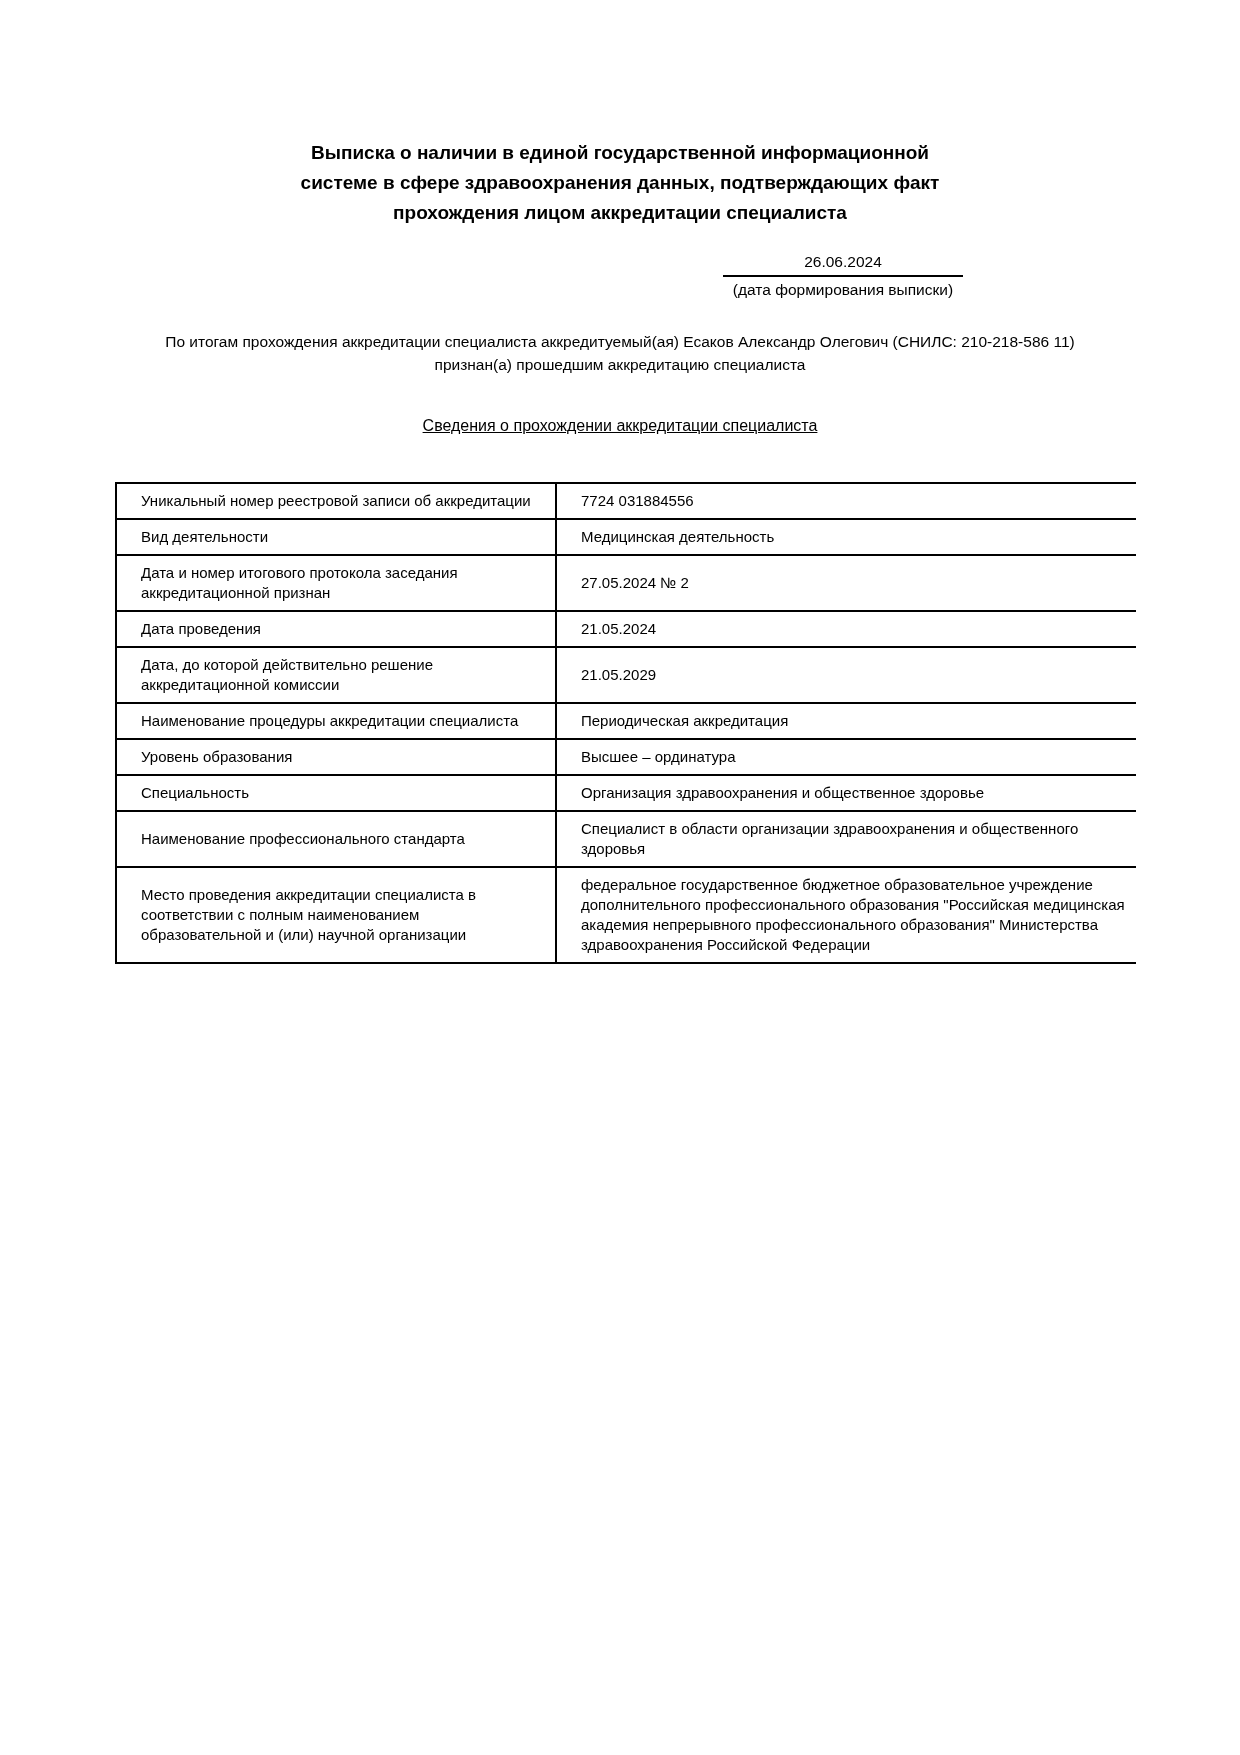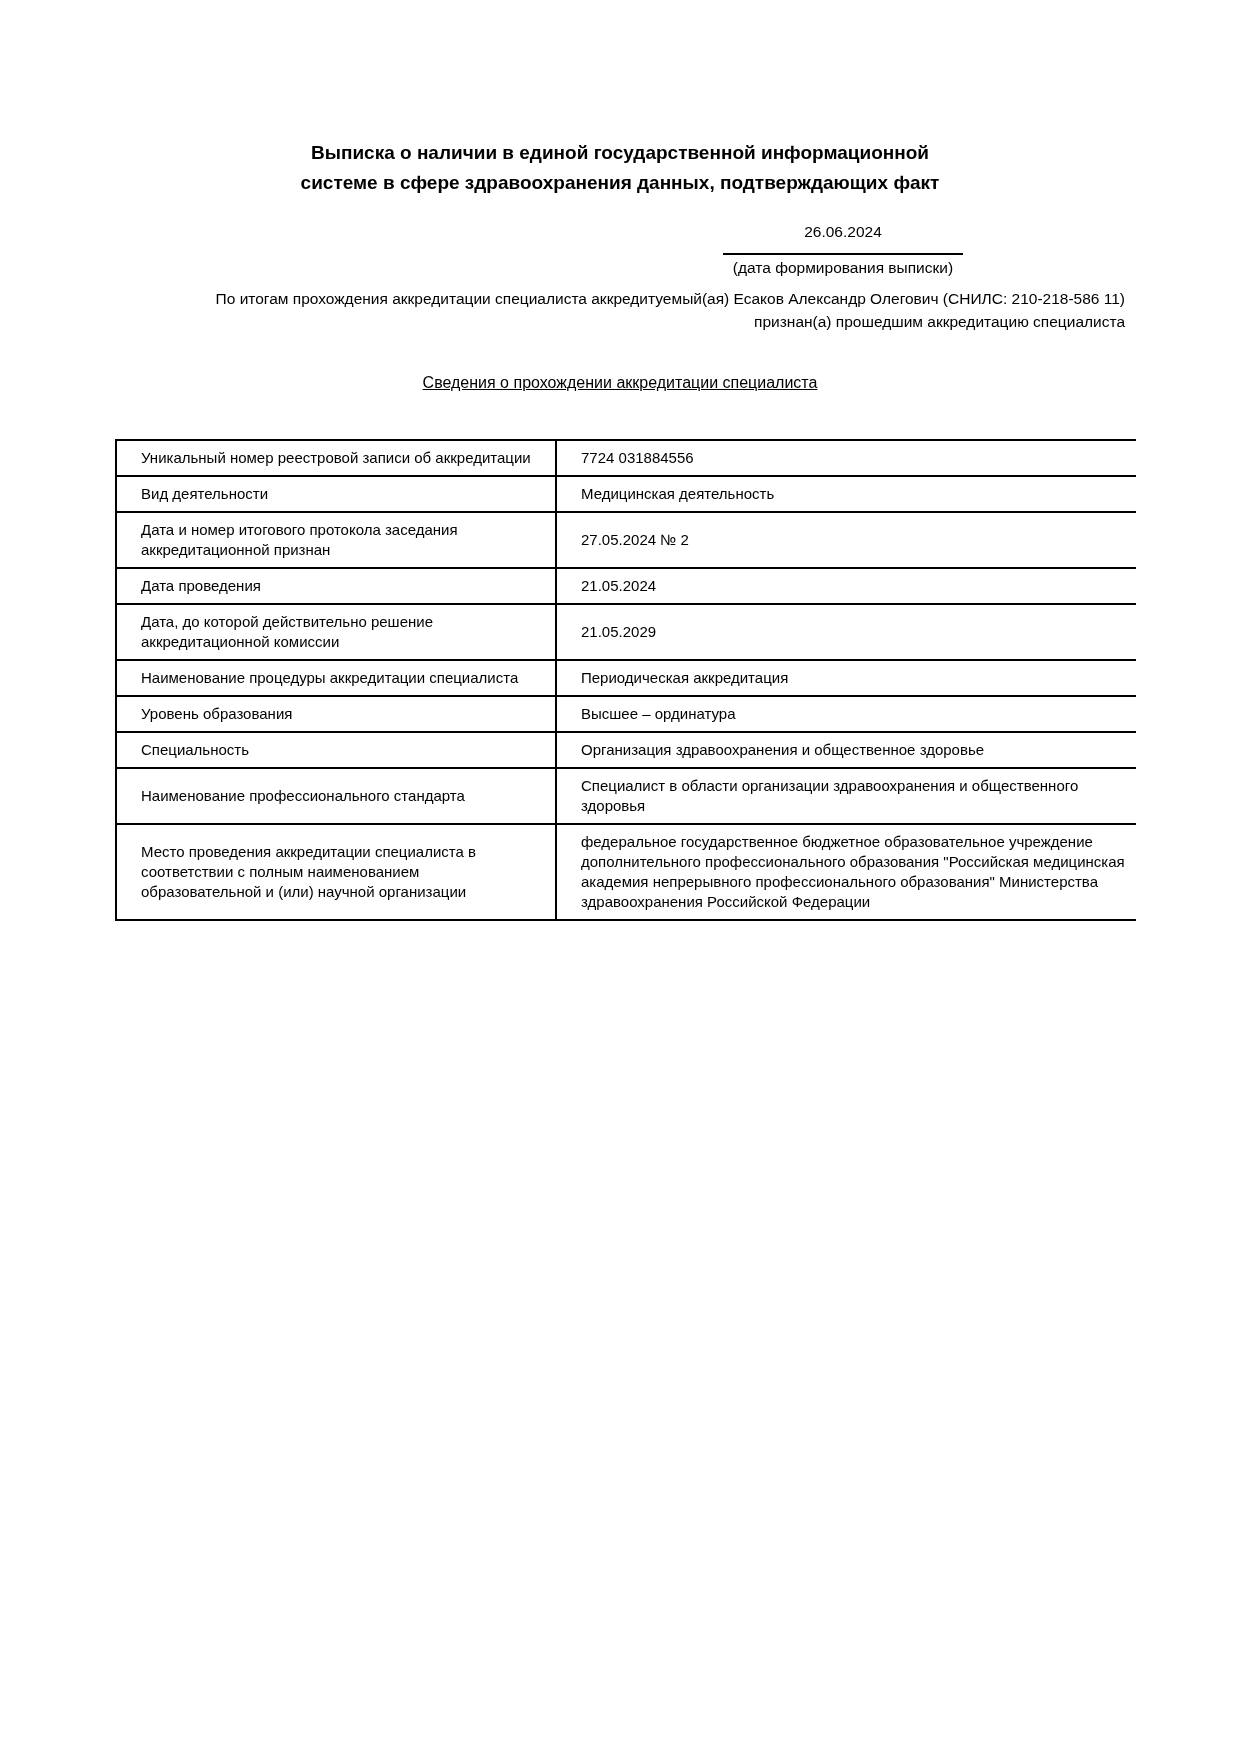--- a/index.html
+++ b/index.html
@@ -30,31 +30,31 @@
     line-height: 30px;
   }
   .date-block {
     width: 240px;
     margin: 24px 0 0 608px;
     text-align: center;
     font-size: 15.5px;
   }
   .date-value {
     display: block;
-    padding-bottom: 12px;
+    padding-bottom: 4px;
     border-bottom: 2px solid #000000;
     line-height: 19px;
   }
   .date-caption {
     padding-top: 3px;
     line-height: 19px;
   }
   .intro {
-    margin: 10px 0 0 0;
-    text-align: right;
+    margin: 31px 0 0 0;
+    text-align: center;
     font-size: 15.5px;
     line-height: 23px;
   }
   .intro span { white-space: nowrap; }
   .section-heading {
     margin-top: 40px;
     text-align: center;
     font-size: 16px;
     line-height: 20px;
     text-decoration: underline;
@@ -85,20 +85,21 @@
 </style>
 </head>
 <body>
 
 <div class="page">
   <div class="content">
 
     <div class="doc-title">
       <div>Выписка о наличии в единой государственной информационной</div>
       <div>системе в сфере здравоохранения данных, подтверждающих факт</div>
+      <div>прохождения лицом аккредитации специалиста</div>
     </div>
 
     <div class="date-block">
       <span class="date-value">26.06.2024</span>
       <div class="date-caption">(дата формирования выписки)</div>
     </div>
 
     <p class="intro">
       <span>По итогам прохождения аккредитации специалиста аккредитуемый(ая) Есаков Александр Олегович (СНИЛС: 210-218-586 11)</span><br>
       <span>признан(а) прошедшим аккредитацию специалиста</span>

